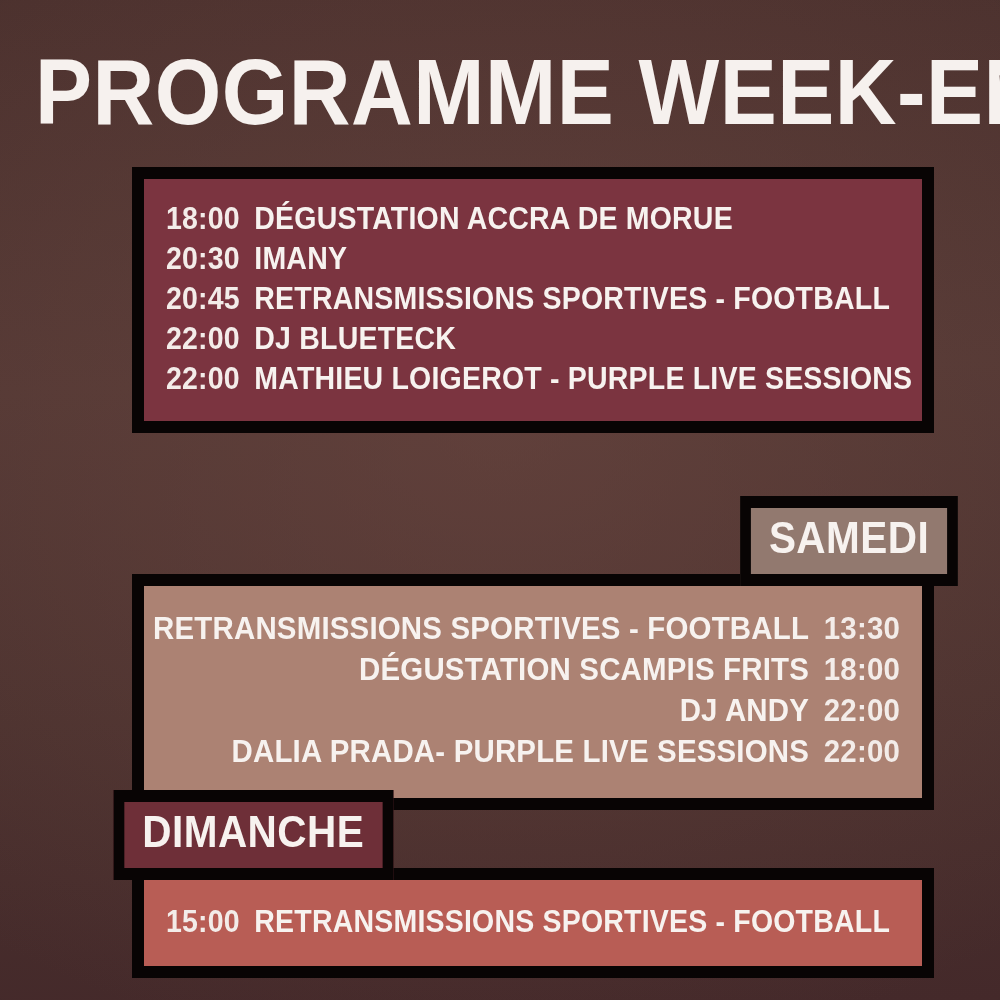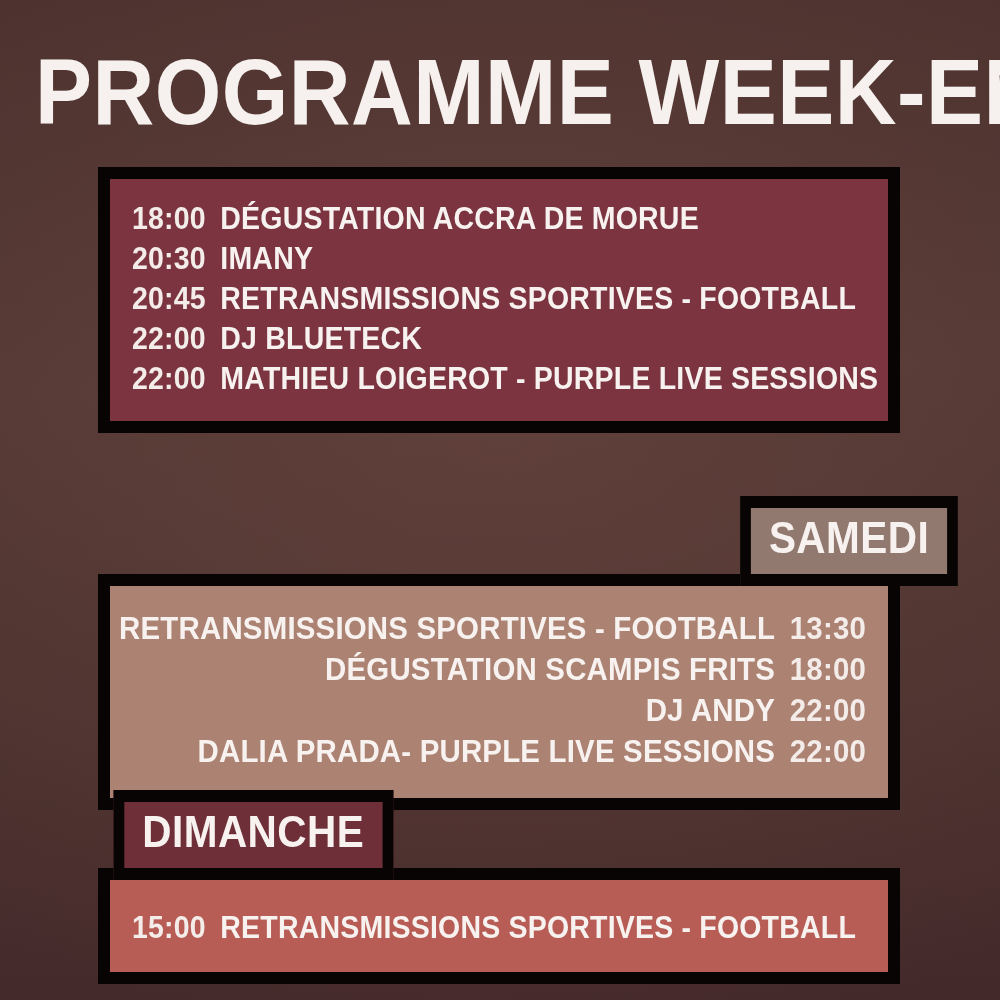--- a/index.html
+++ b/index.html
@@ -69,20 +69,21 @@
     line-height: 52px;
     letter-spacing: 0.5px;
     transform: scaleX(0.90);
     white-space: nowrap;
   }
 
   .day-body {
     border: 12px solid #080404;
     box-sizing: border-box;
     color: #f7f2ef;
+    margin-left: 34px;
   }
 
   .event-row {
     display: flex;
     align-items: baseline;
     font-family: "Liberation Sans Narrow", "Liberation Sans", sans-serif;
     font-weight: bold;
     font-size: 31px;
     line-height: 40px;
     letter-spacing: 0.2px;
@@ -133,21 +134,21 @@
 
   
   #block-dimanche { left: 98px; top: 790px; }
   #block-dimanche .day-badge {
     background: #6e2f38;
   }
   #block-dimanche .day-body {
     width: 802px;
     background: #b85d55;
     margin-top: -12px;
-    padding: 28px 22px 24px 22px;
+    padding: 22px 22px 24px 22px;
   }
   #block-dimanche .event-row { transform-origin: 0% 50%; }
   #block-dimanche .event-time { width: 96px; flex: 0 0 96px; }
 </style>
 </head>
 <body>
 
 <div class="poster">
 
   <div class="poster-title">PROGRAMME WEEK-END</div>

